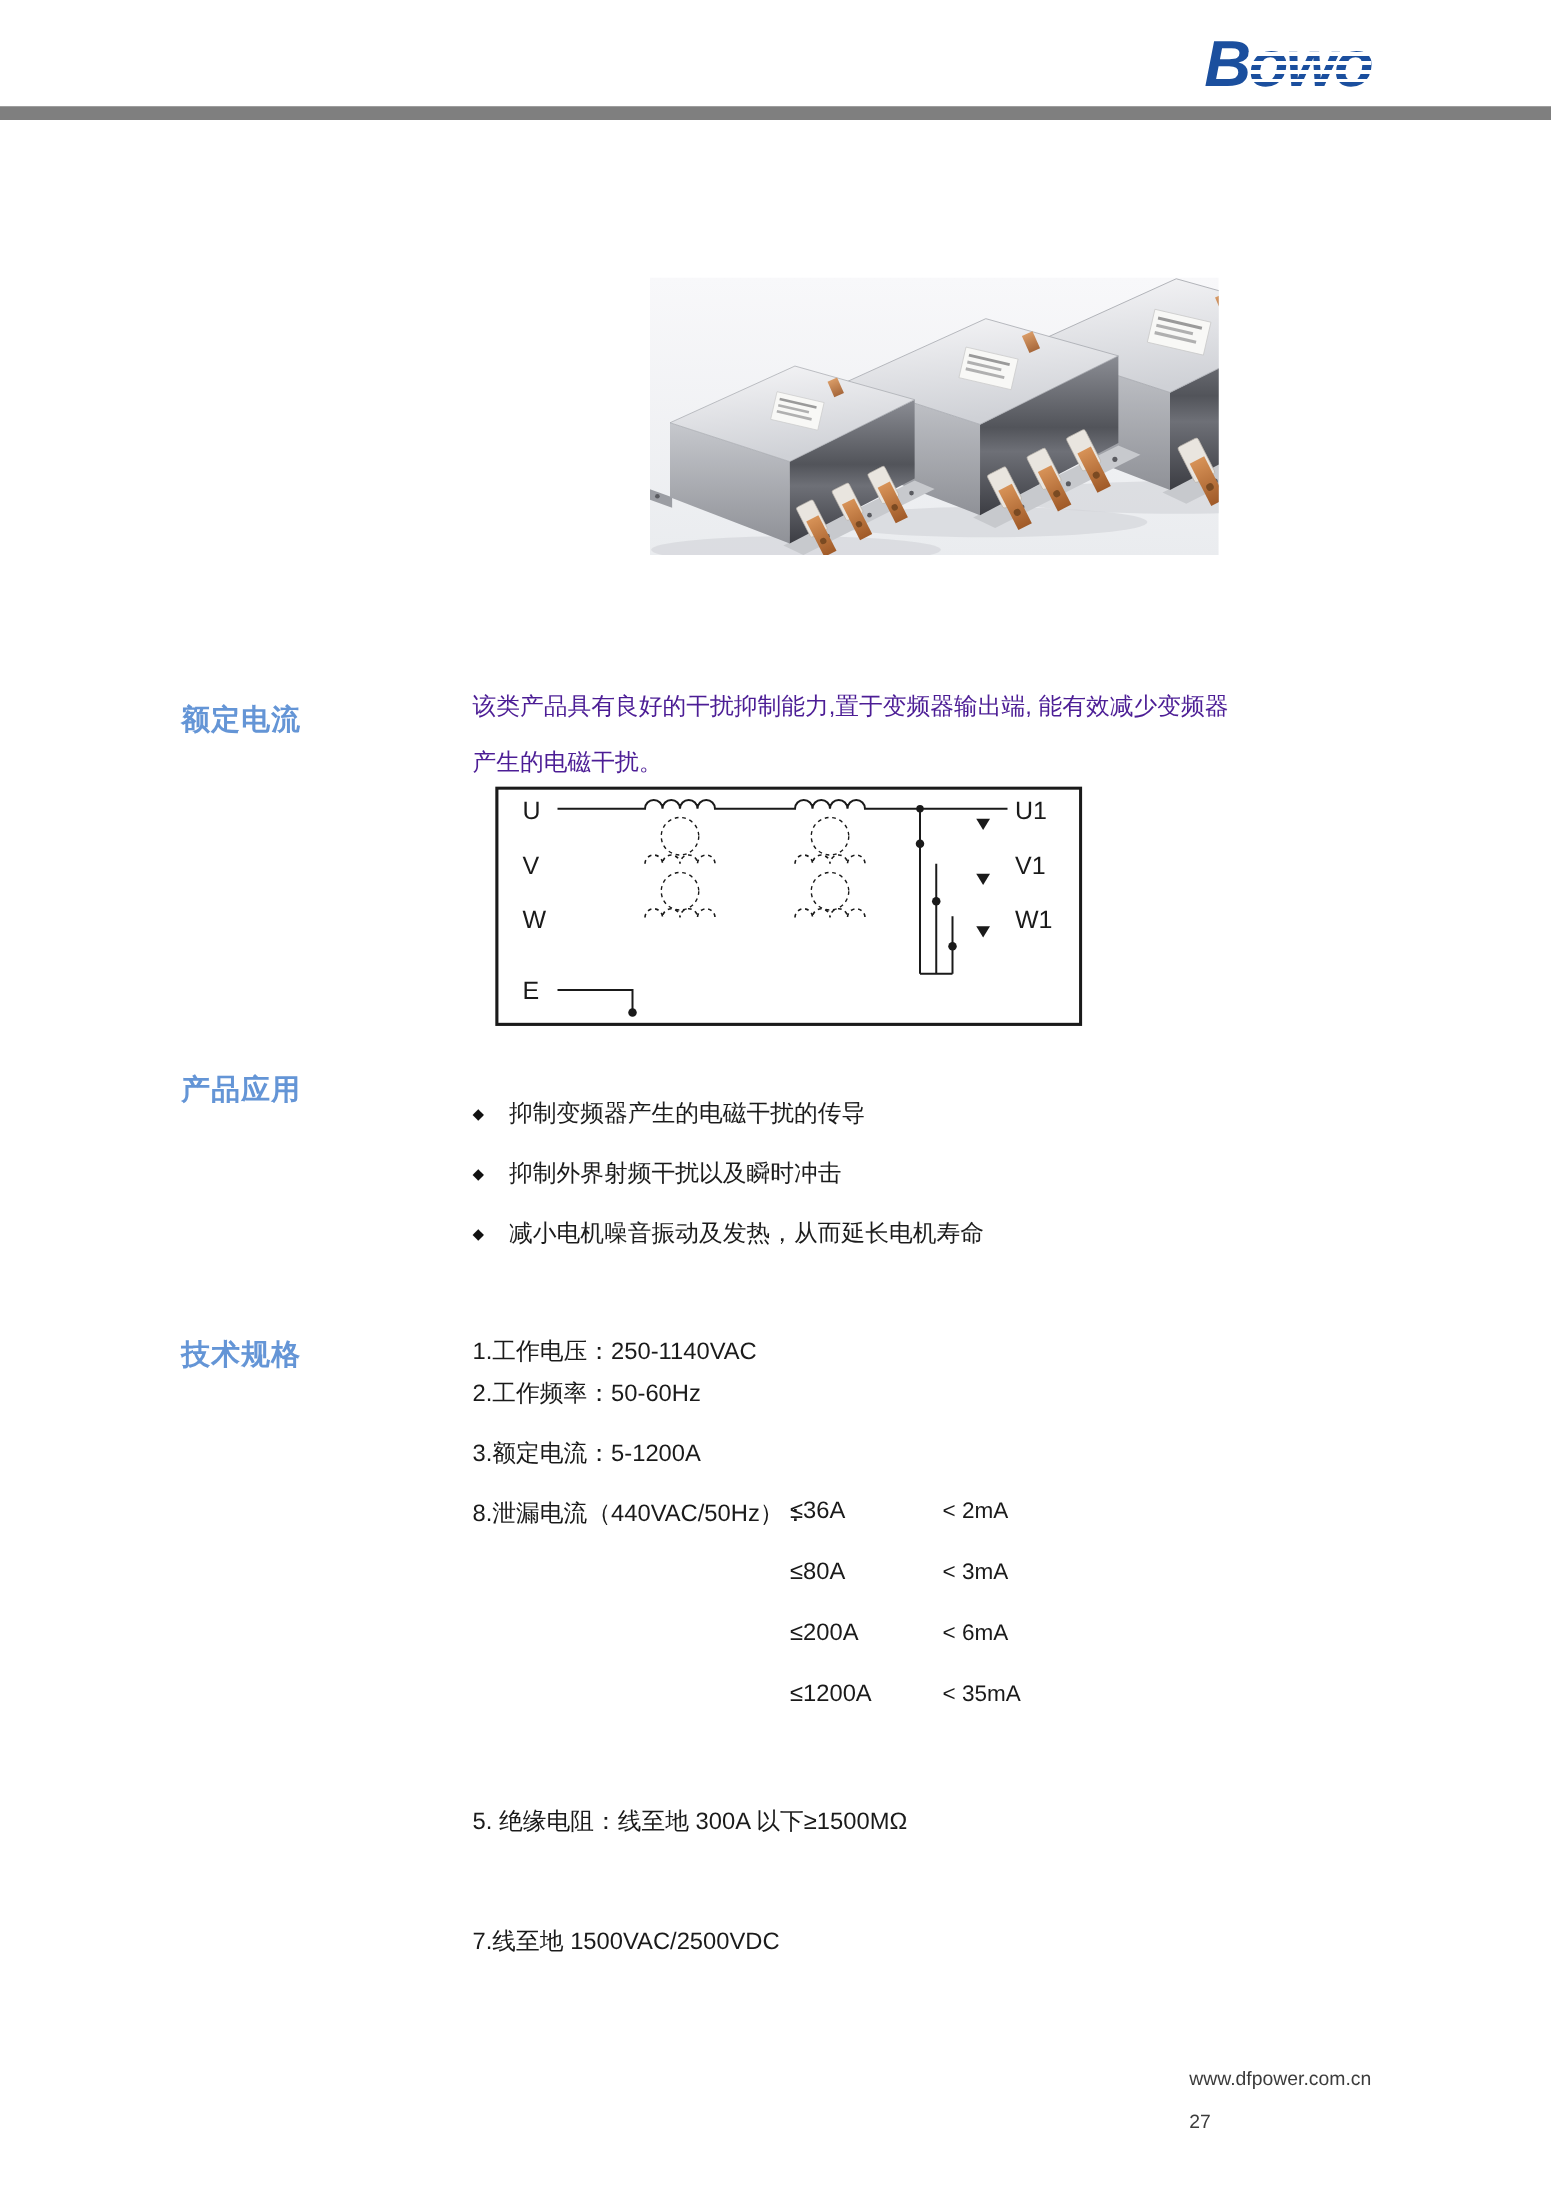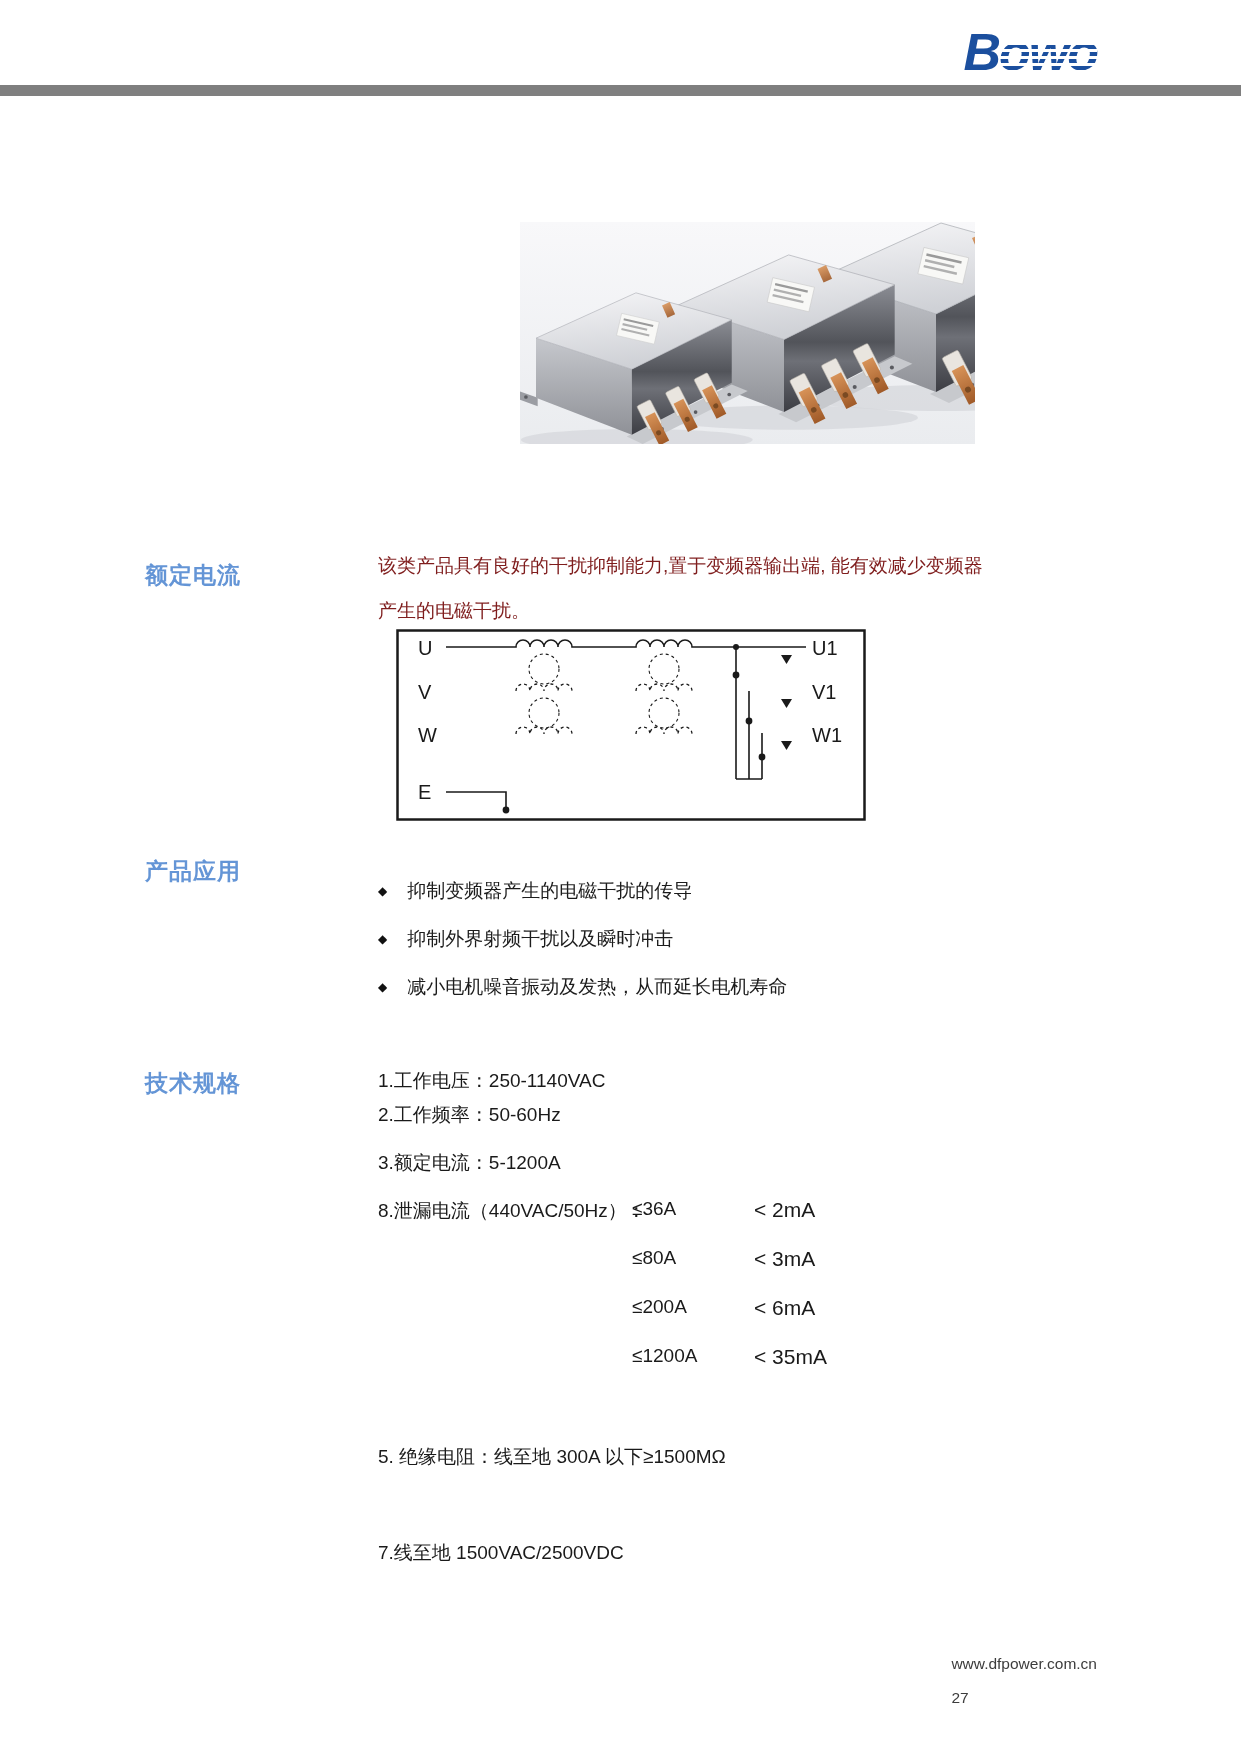--- a/index.html
+++ b/index.html
@@ -30,32 +30,32 @@
   
   .photo{position:absolute;left:520px;top:222px;width:455px;height:222px;}
   
   .sec-heading{
     position:absolute;left:145px;font-size:23px;font-weight:bold;
     color:#6495d6;letter-spacing:1px;
   }
   
   .overview-text{
     position:absolute;left:378px;top:543px;width:618px;
-    font-size:19px;line-height:45px;color:#7f1d1d;
+    font-size:19px;line-height:45px;color:#4c1d95;
   }
   .diagram{position:absolute;left:396px;top:629px;width:470px;height:192px;}
   .bullet{
     position:absolute;left:378px;font-size:19px;color:#1c1c1c;white-space:nowrap;
   }
   .bullet .diamond{font-size:12px;vertical-align:2px;margin-right:20px;color:#111;}
   .spec{
     position:absolute;left:378px;font-size:19px;color:#1a1a1a;white-space:nowrap;
   }
   .leak-cur{position:absolute;left:632px;font-size:19px;color:#1a1a1a;white-space:nowrap;}
-  .leak-val{position:absolute;left:754px;font-size:21px;color:#1a1a1a;white-space:nowrap;}
+  .leak-val{position:absolute;left:754px;font-size:18px;color:#1a1a1a;white-space:nowrap;}
   
   .footer{
     position:absolute;top:1655px;right:144px;display:flex;gap:16px;
     font-size:15.5px;color:#3c3c3c;flex-direction:column;
   }
   svg text{font-family:"Liberation Sans","DejaVu Sans",sans-serif;}
 </style>
 </head>
 <body>
 

